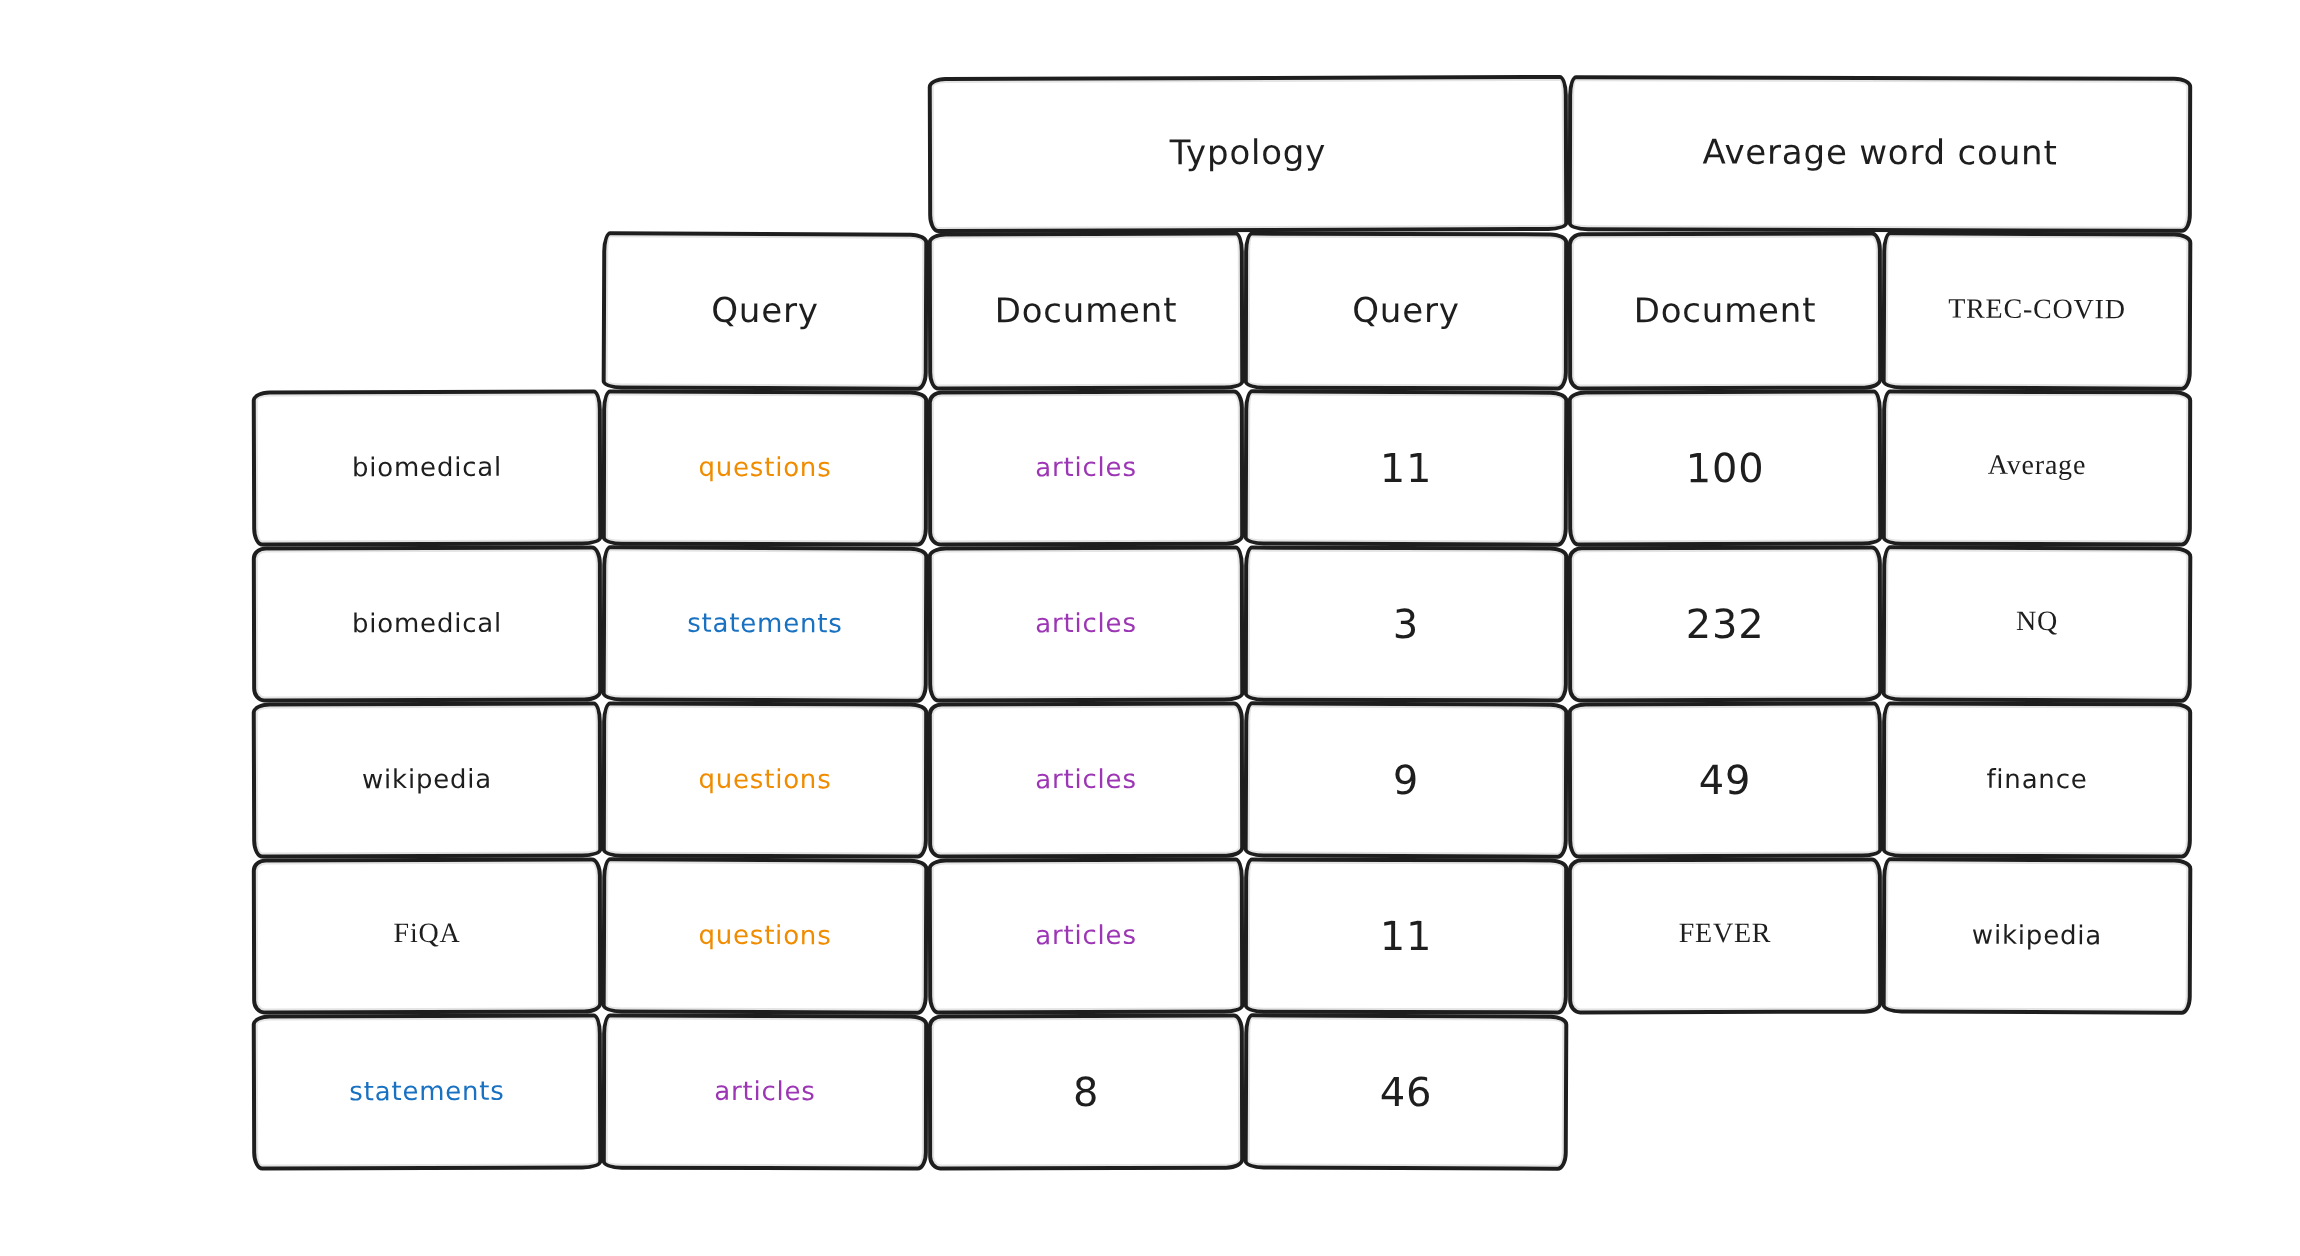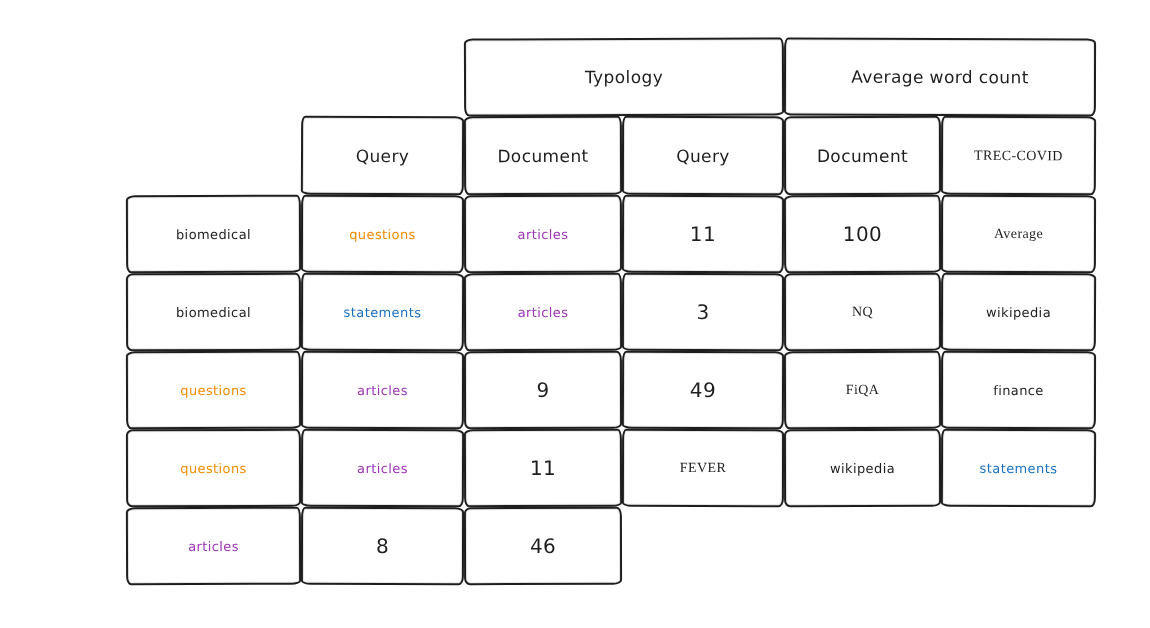--- a/index.html
+++ b/index.html
@@ -72,30 +72,31 @@
     <div class="cell" style="color: rgb(240, 140, 0);">questions</div>
     <div class="cell" style="color: rgb(156, 54, 181);">articles</div>
     <div class="cell num-cell">11</div>
     <div class="cell num-cell">100</div>
 
     <div class="cell dataset-cell">Average</div>
     <div class="cell">biomedical</div>
     <div class="cell" style="color: rgb(25, 113, 194);">statements</div>
     <div class="cell" style="color: rgb(156, 54, 181);">articles</div>
     <div class="cell num-cell">3</div>
+    <div class="cell num-cell">232</div>
 
     <div class="cell dataset-cell">NQ</div>
     <div class="cell">wikipedia</div>
     <div class="cell" style="color: rgb(240, 140, 0);">questions</div>
     <div class="cell" style="color: rgb(156, 54, 181);">articles</div>
     <div class="cell num-cell">9</div>
     <div class="cell num-cell">49</div>
 
+    <div class="cell">finance</div>
     <div class="cell dataset-cell">FiQA</div>
-    <div class="cell">finance</div>
     <div class="cell" style="color: rgb(240, 140, 0);">questions</div>
     <div class="cell" style="color: rgb(156, 54, 181);">articles</div>
     <div class="cell num-cell">11</div>
 
     <div class="cell dataset-cell">FEVER</div>
     <div class="cell">wikipedia</div>
     <div class="cell" style="color: rgb(25, 113, 194);">statements</div>
     <div class="cell" style="color: rgb(156, 54, 181);">articles</div>
     <div class="cell num-cell">8</div>
     <div class="cell num-cell">46</div>

